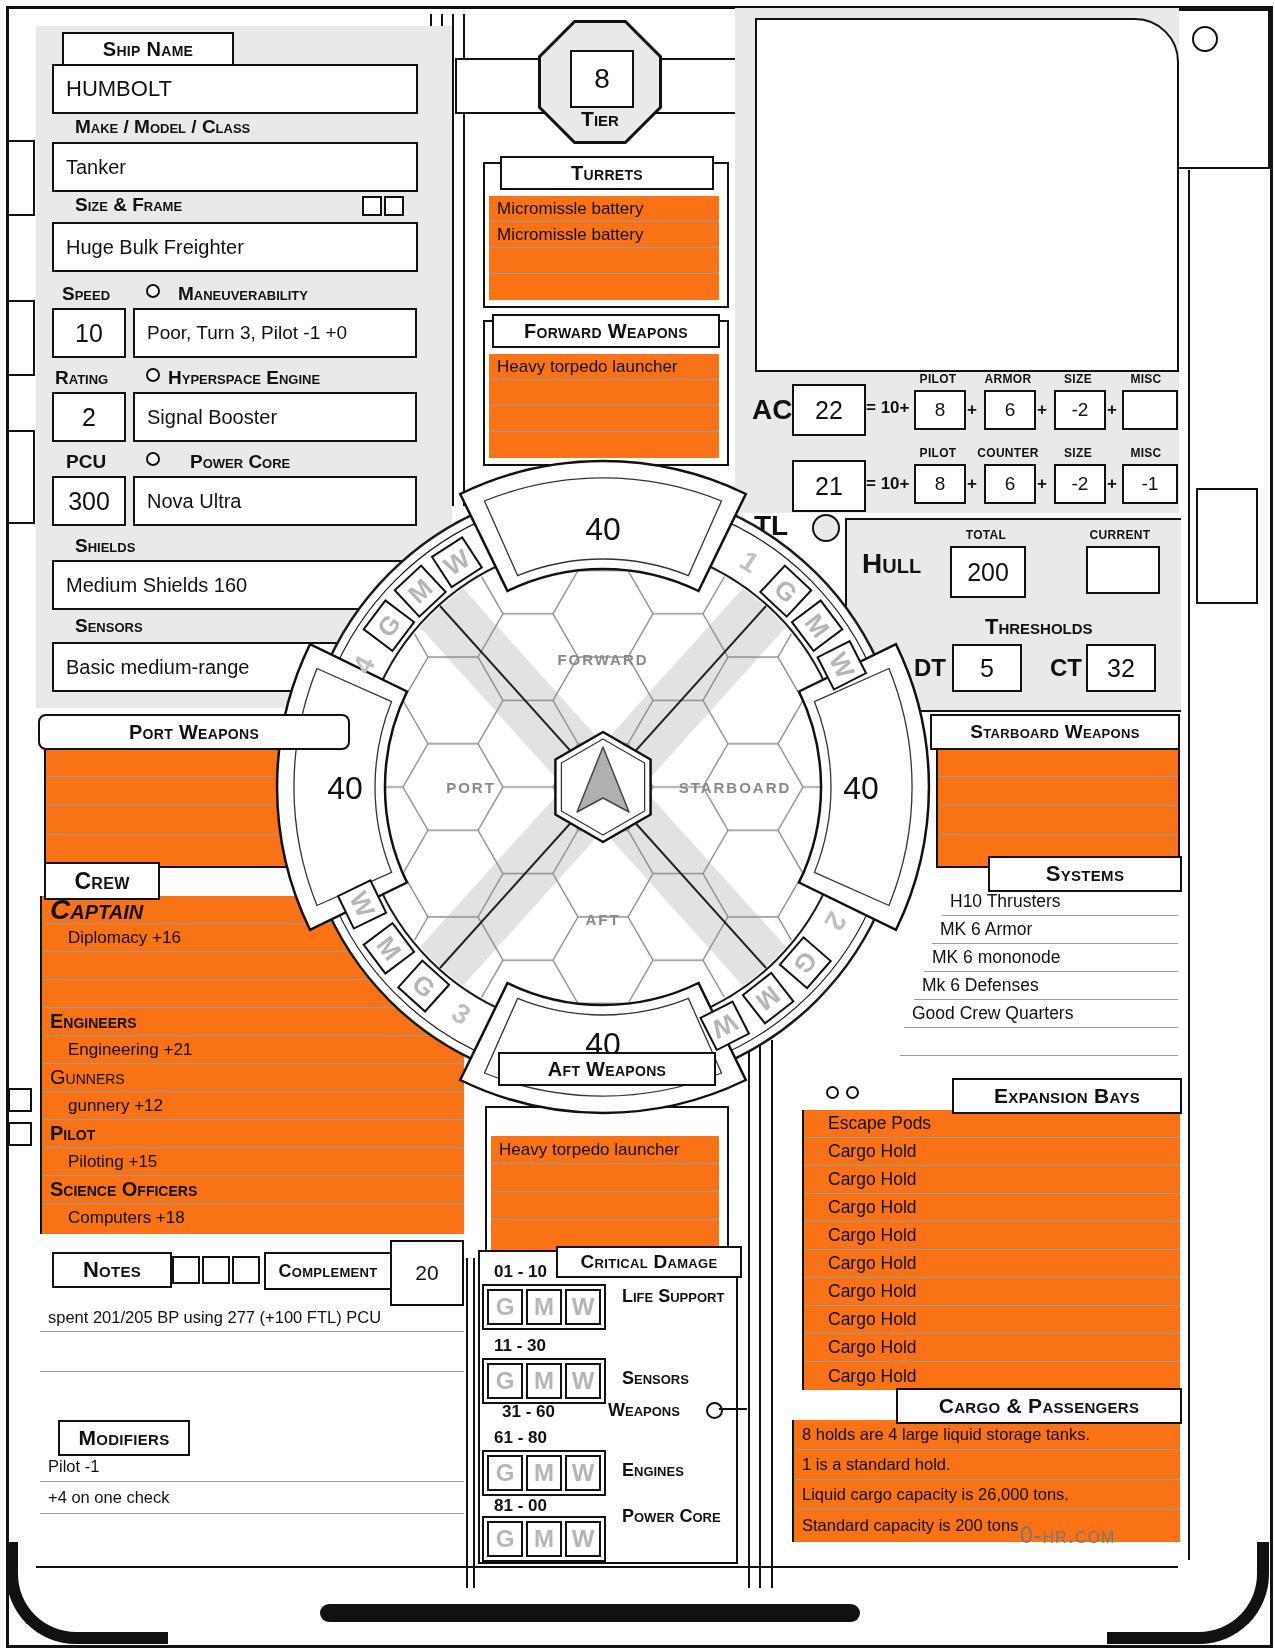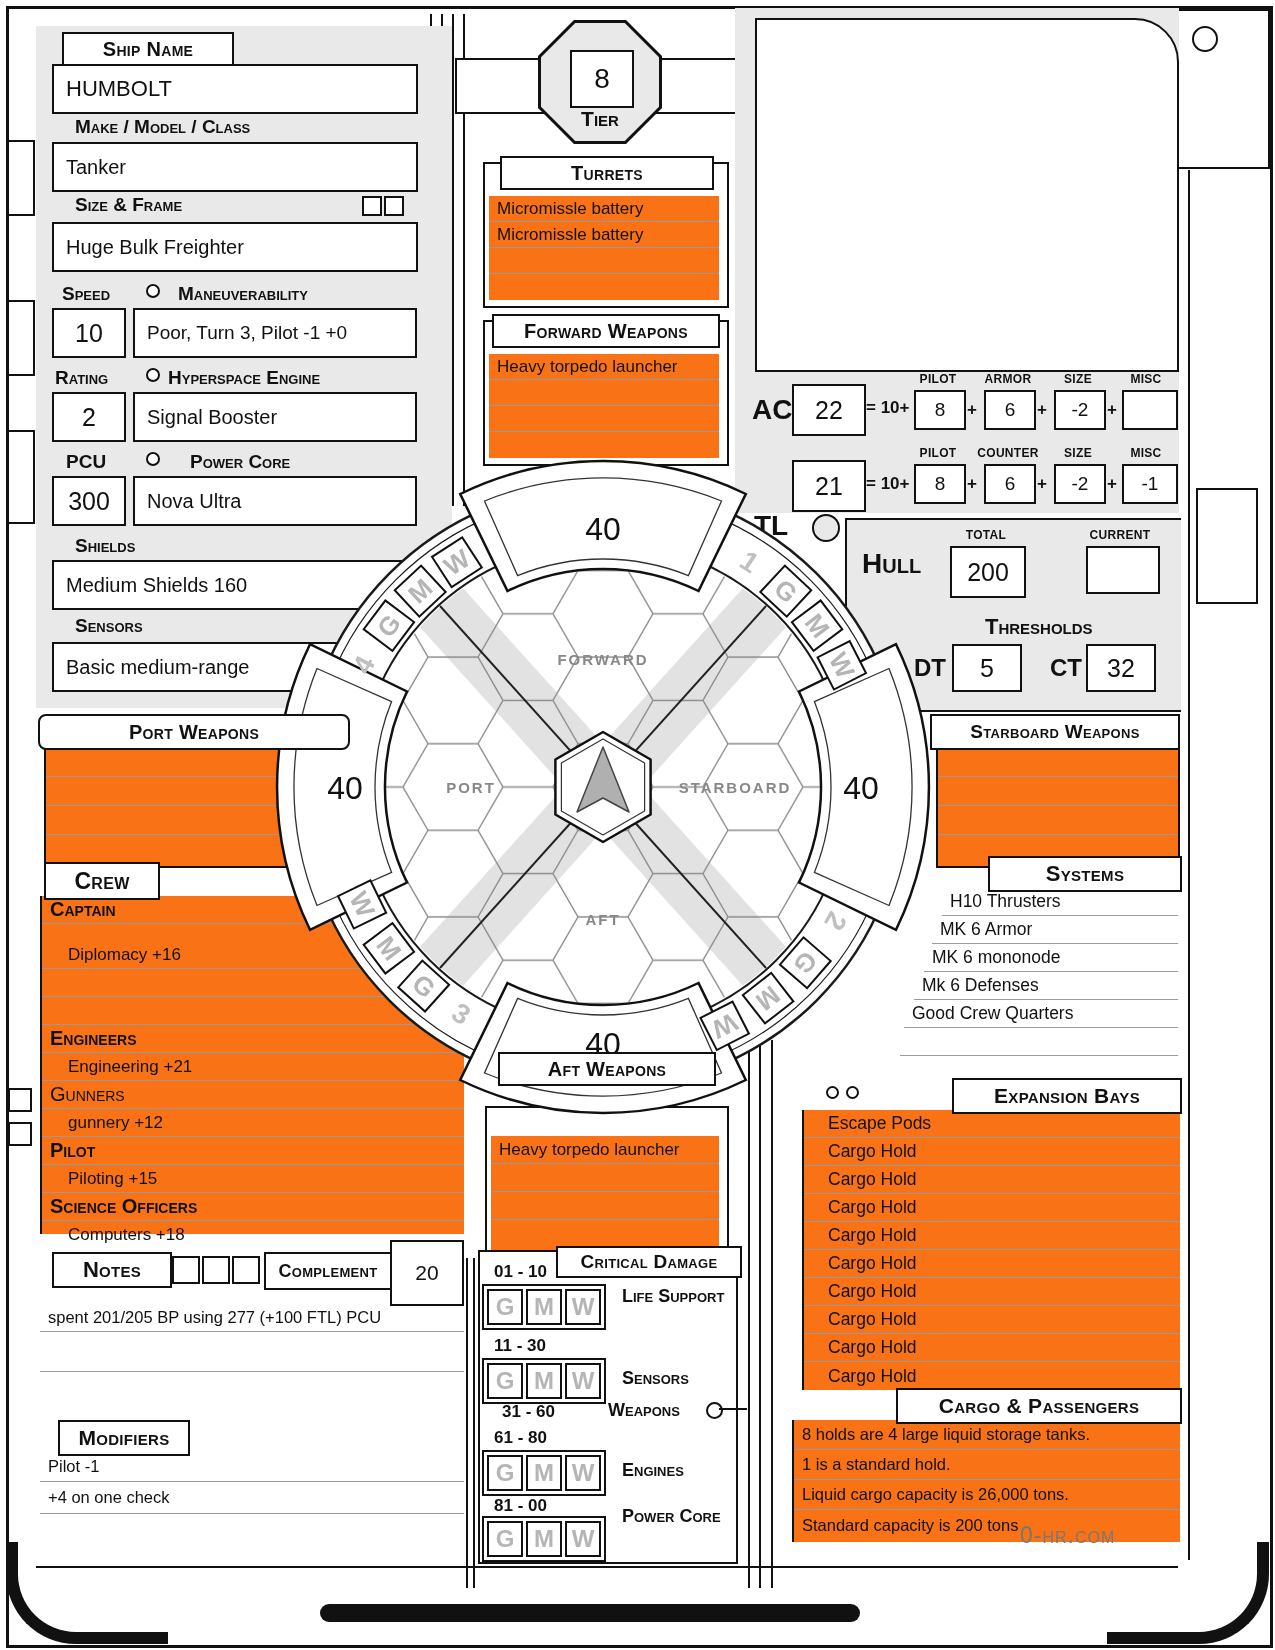--- a/index.html
+++ b/index.html
@@ -284,24 +284,24 @@
       </div>
     <div class="row" style="height:29px;border-bottom:none;">
         <span></span>
       </div>
   </div>
 
   <div class="tab" style="left:44px;top:862px;width:112px;height:34px;font-size:23px;">
     <span>Crew</span>
   </div>
   <div class="rows" style="left:40px;top:896px;width:422px;height:338px;border-left:2px solid #111;">
-    <div class="row" style="height:28px;font-variant:small-caps;font-weight:bold;font-size:20px;">
+    <div class="row" style="height:28px;font-variant:small-caps;font-weight:bold;font-size:28px;font-style:italic;">
         <span>Captain</span>
       </div>
-    <div class="row" style="height:28px;padding-left:26px;margin-top:17px;">
+    <div class="row" style="height:28px;padding-left:26px;">
         <span>Diplomacy  +16</span>
       </div>
     <div class="row" style="height:28px;"></div>
     <div class="row" style="height:28px;"></div>
     <div class="row" style="height:28px;font-variant:small-caps;font-weight:bold;font-size:20px;">
         <span>Engineers</span>
       </div>
     <div class="row" style="height:28px;padding-left:26px;">
         <span>Engineering +21</span>
       </div>

